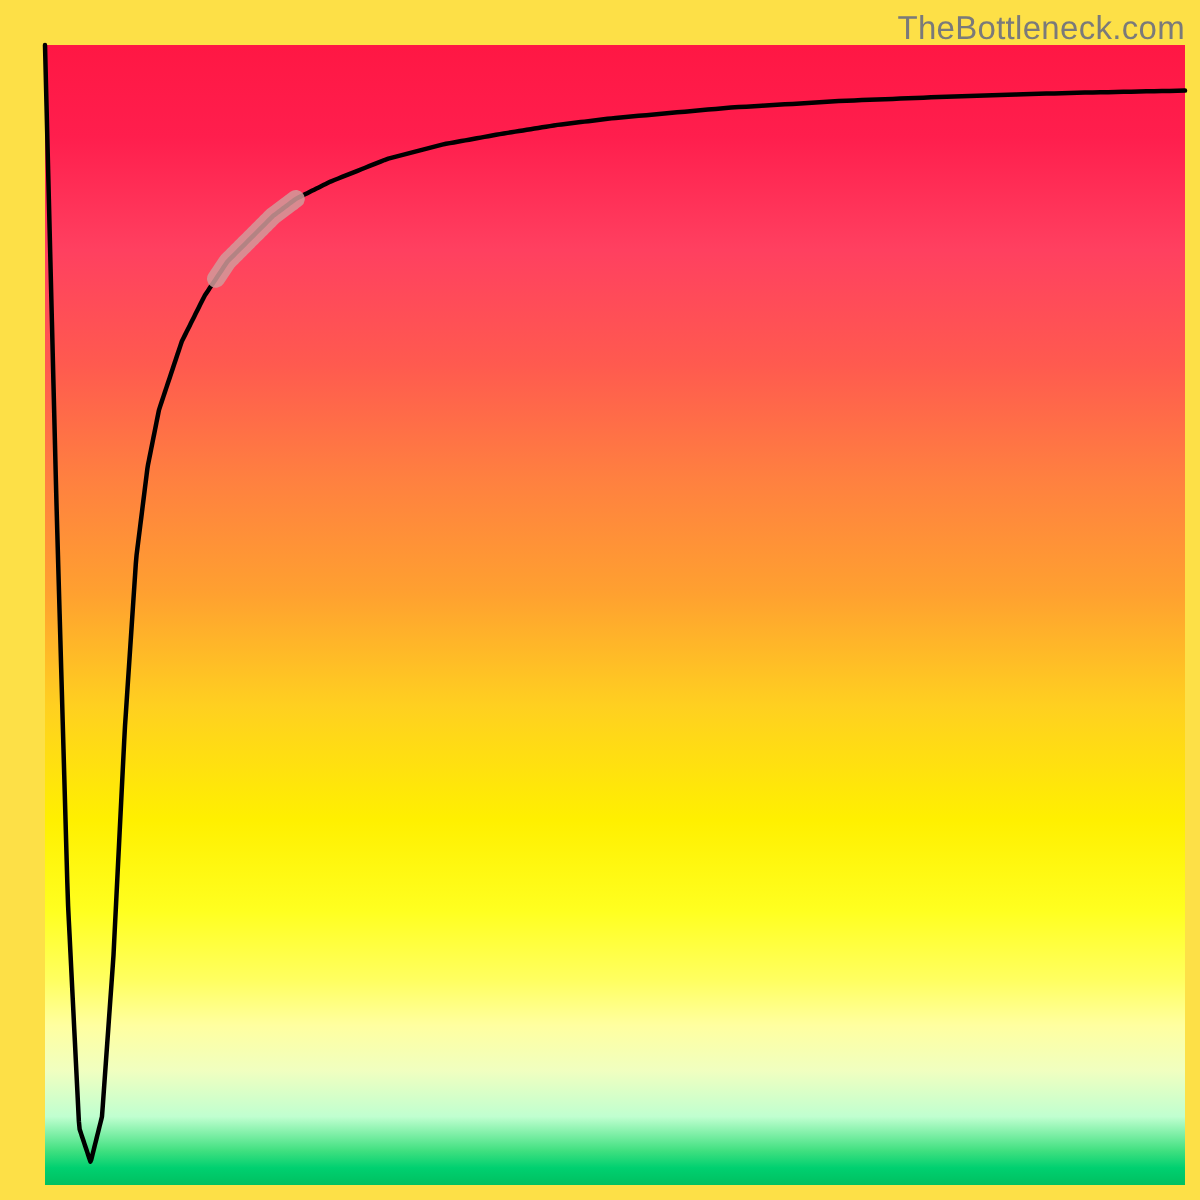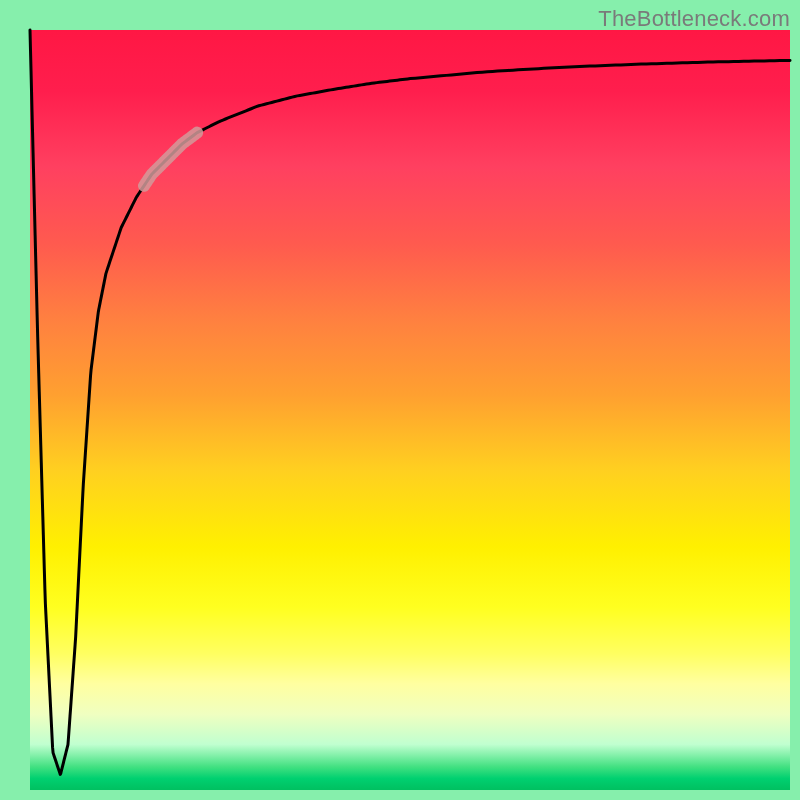--- a/index.html
+++ b/index.html
@@ -6,21 +6,21 @@
   margin: 0;
   padding: 0;
   width: 800px;
   height: 800px;
   background: #000;
   overflow: hidden;
 }
 .frame {
   position: absolute;
   inset: 0;
-  background: #86efac;
+  background: #fde047;
   text-align: right;
 }
 .plot-area {
   position: absolute;
   left: 30px;
   top: 30px;
   width: 760px;
   height: 760px;
   background: linear-gradient(
     to bottom,

